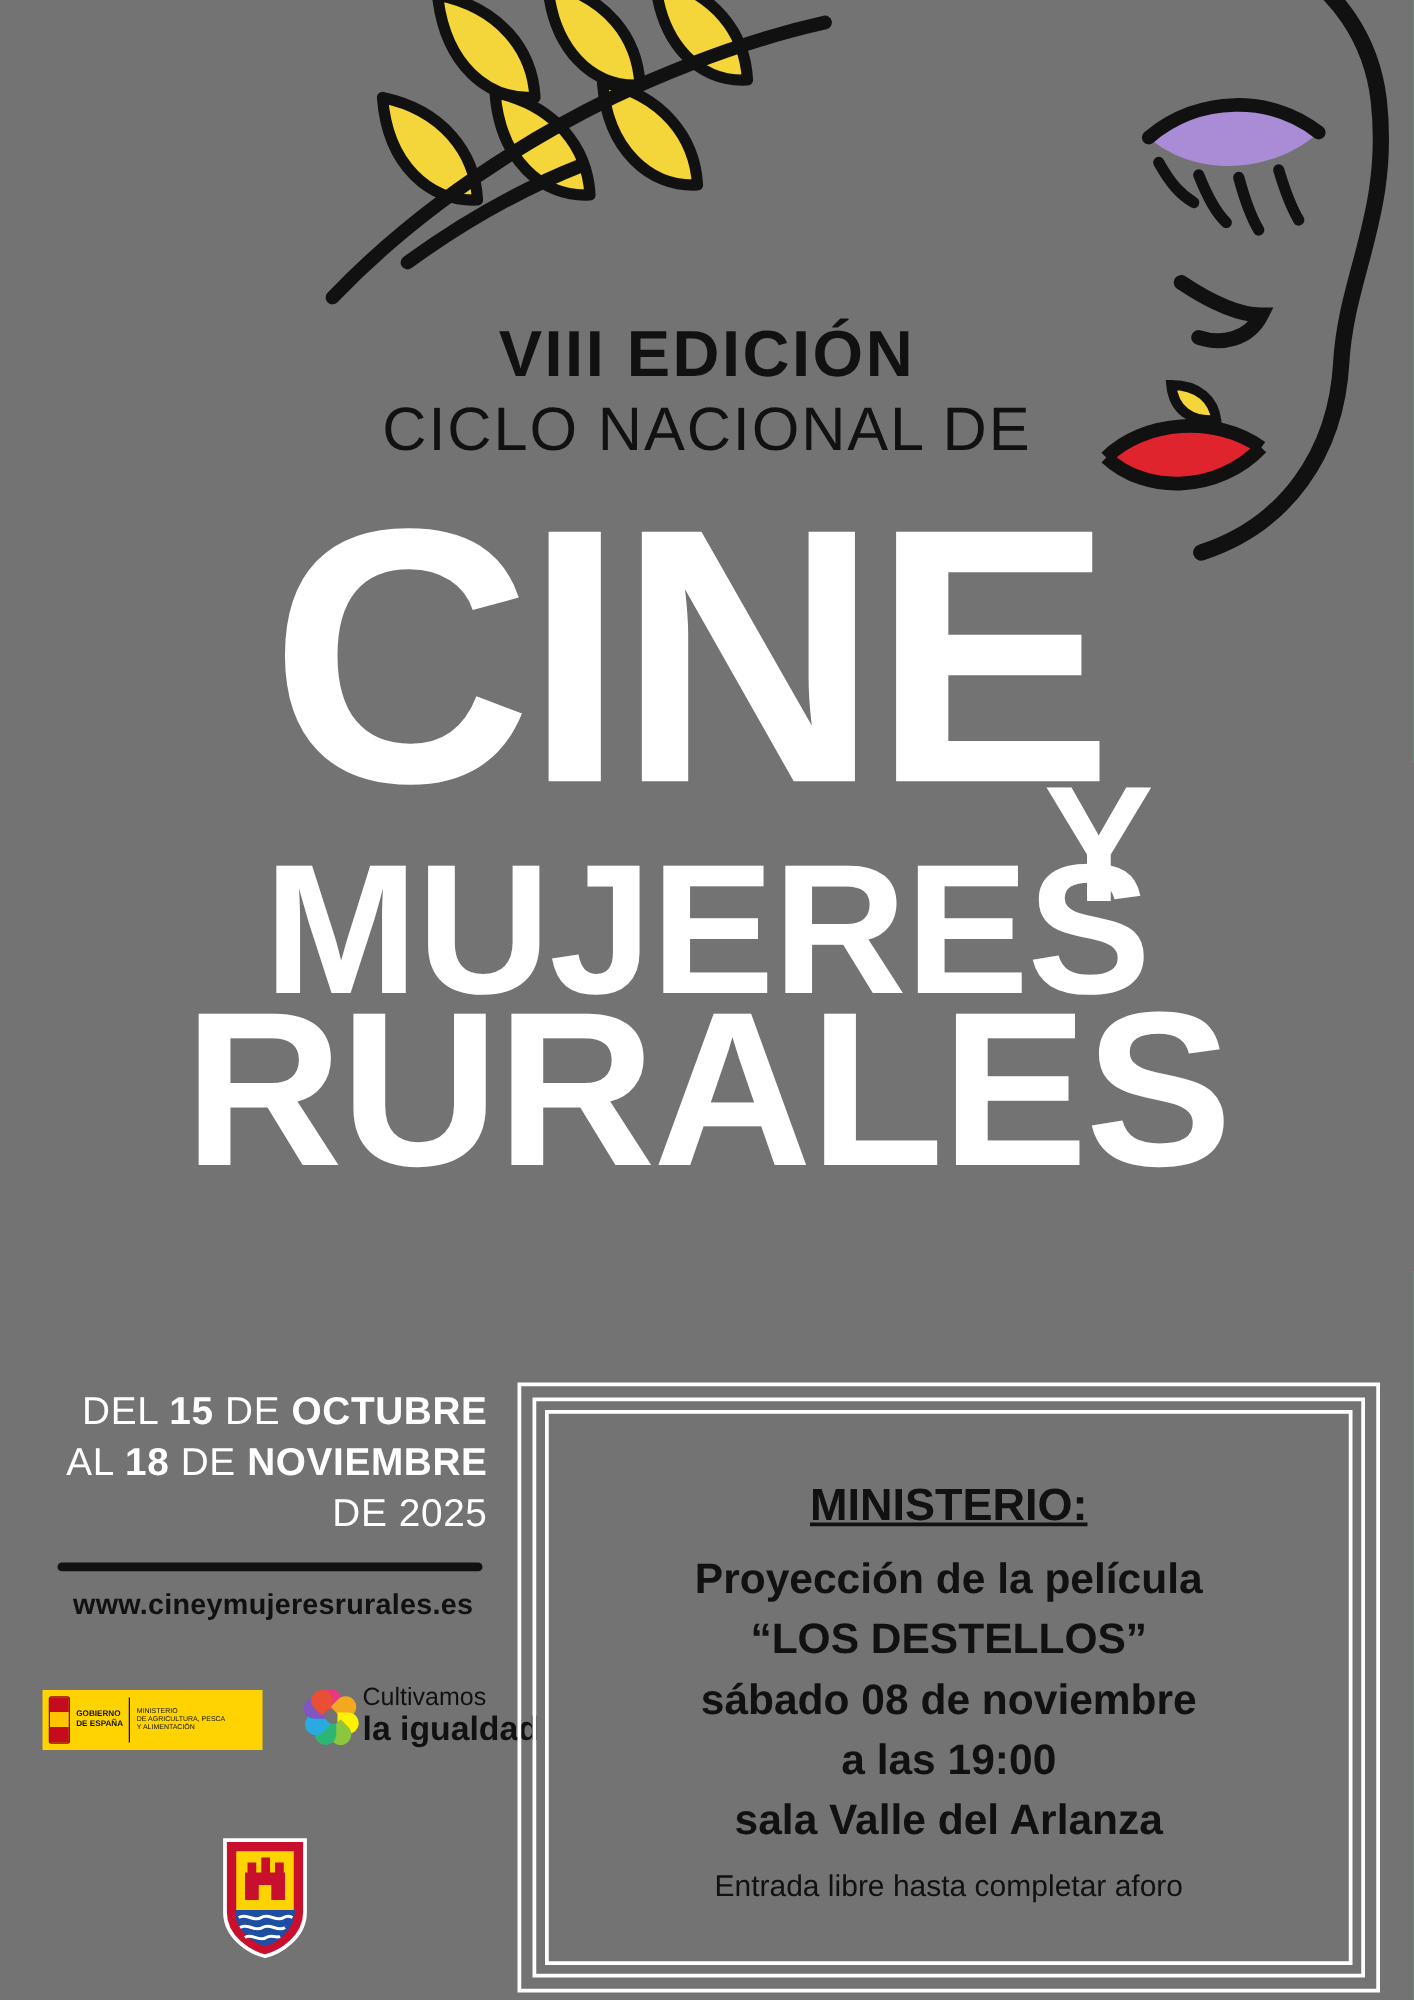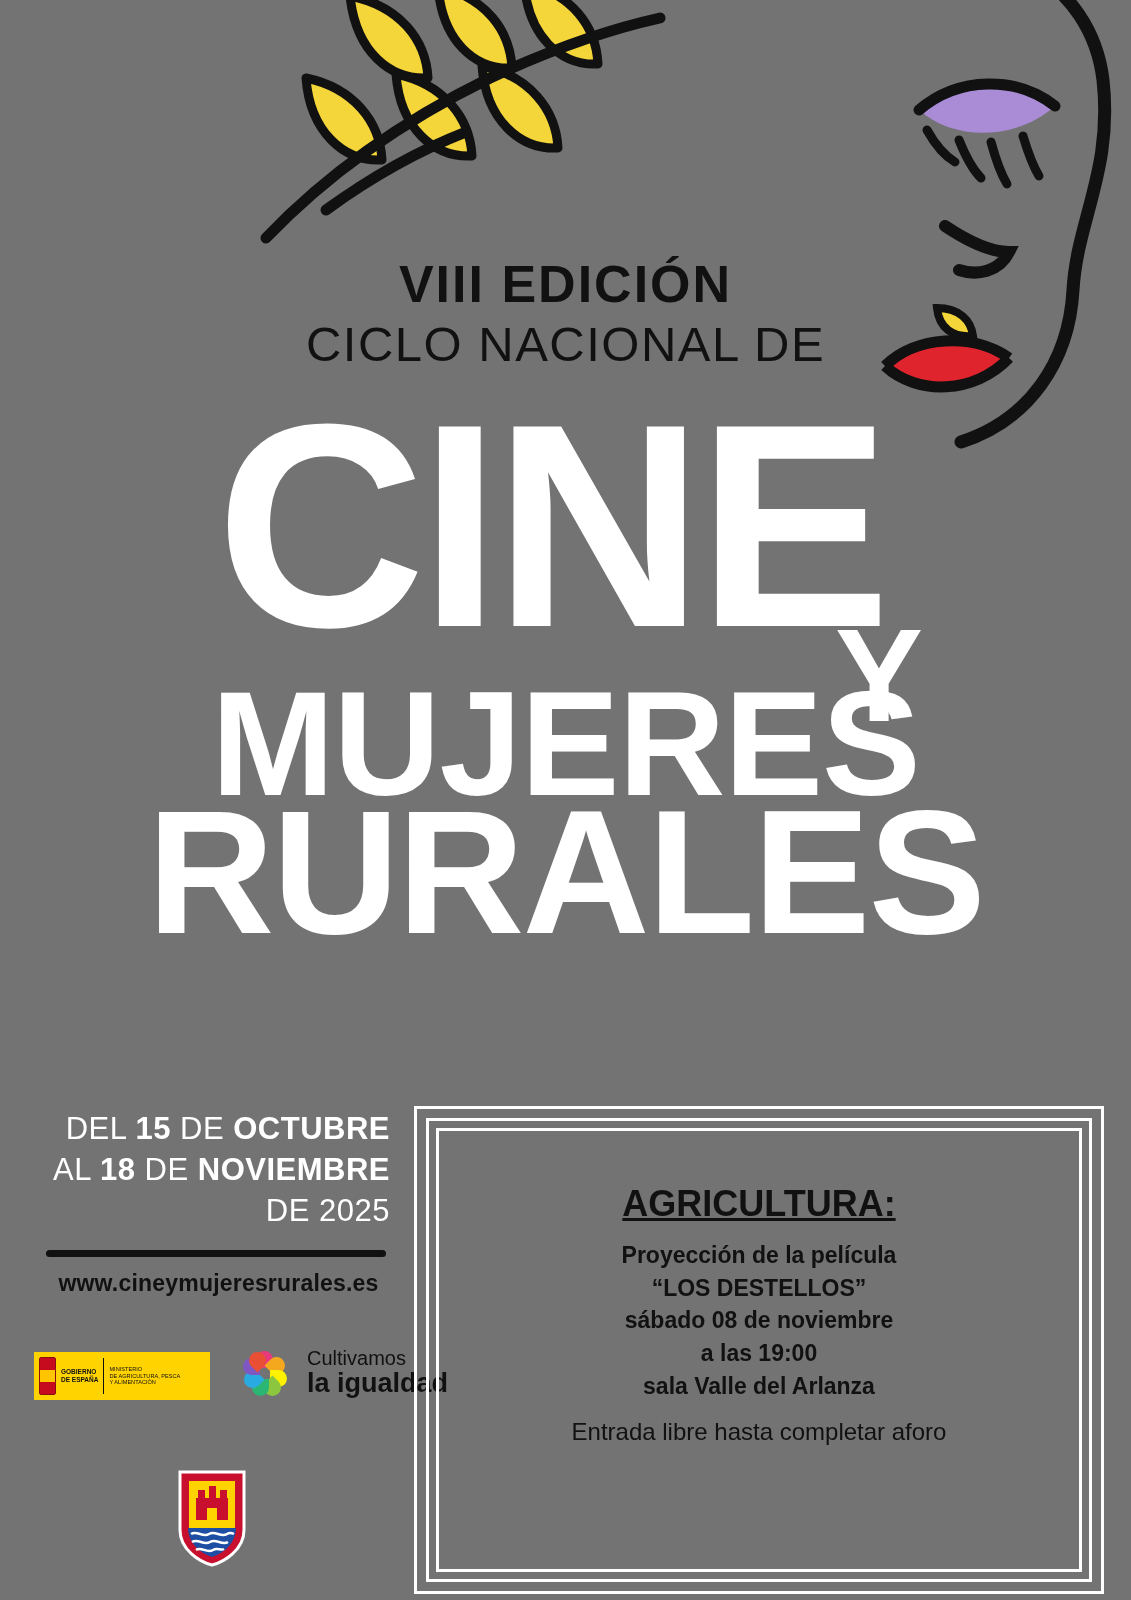--- a/index.html
+++ b/index.html
@@ -158,21 +158,21 @@
   .gob-text { font-size: 6.5px; line-height: 1.25; color: #111; font-weight: bold; }
   .gob-text .mini { font-weight: normal; font-size: 5.6px; }
   .gob-sep { width: 1px; height: 36px; background: #111; flex: 0 0 auto; }
 
   #logo-cult {
     position: absolute;
     left: 243px;
     top: 1348px;
     display: flex;
     align-items: center;
-    gap: 20px;
+    gap: 3px;
   }
   .pinwheel { position: relative; width: 44px; height: 44px; }
   .pinwheel i {
     position: absolute; width: 17px; height: 17px; border-radius: 50% 50% 50% 0;
     display: block;
   }
   .cult-text { font-size: 20px; line-height: 1.05; color: #111; }
   .cult-text b { display: block; font-size: 27px; text-align: center; }
 
   #logo-town {
@@ -211,21 +211,21 @@
     text-align: center;
     color: #111;
   }
   #panel .place {
     font-size: 36px;
     font-weight: bold;
     text-decoration: underline;
     margin-bottom: 14px;
   }
   #panel .l {
-    font-size: 23px;
+    font-size: 34px;
     font-weight: bold;
     line-height: 1.42;
   }
   #panel .free {
     font-size: 24px;
     font-weight: normal;
     margin-top: 16px;
   }
 </style>
 </head>
@@ -337,21 +337,21 @@
     <g stroke="#ffffff" stroke-width="2.4" fill="none">
       <path d="M15 66 C21 62 27 70 33 66 C39 62 45 70 51 66 C54 64 56 65 58 66"></path>
       <path d="M16 74 C22 70 28 78 34 74 C40 70 46 78 52 74"></path>
       <path d="M20 82 C25 78 31 86 37 82 C41 79 45 83 48 81"></path>
     </g>
   </svg>
 
   <div id="panel">
     <div class="inner-border">
       <div class="inner-border2">
-        <div class="place">AGRICULTURA:</div>
+        <div class="place">MINISTERIO:</div>
         <div class="l">Proyección de la película</div>
         <div class="l">“LOS DESTELLOS”</div>
         <div class="l">sábado 08 de noviembre</div>
         <div class="l">a las 19:00</div>
         <div class="l">sala Valle del Arlanza</div>
         <div class="free">Entrada libre hasta completar aforo</div>
       </div>
     </div>
   </div>
 

